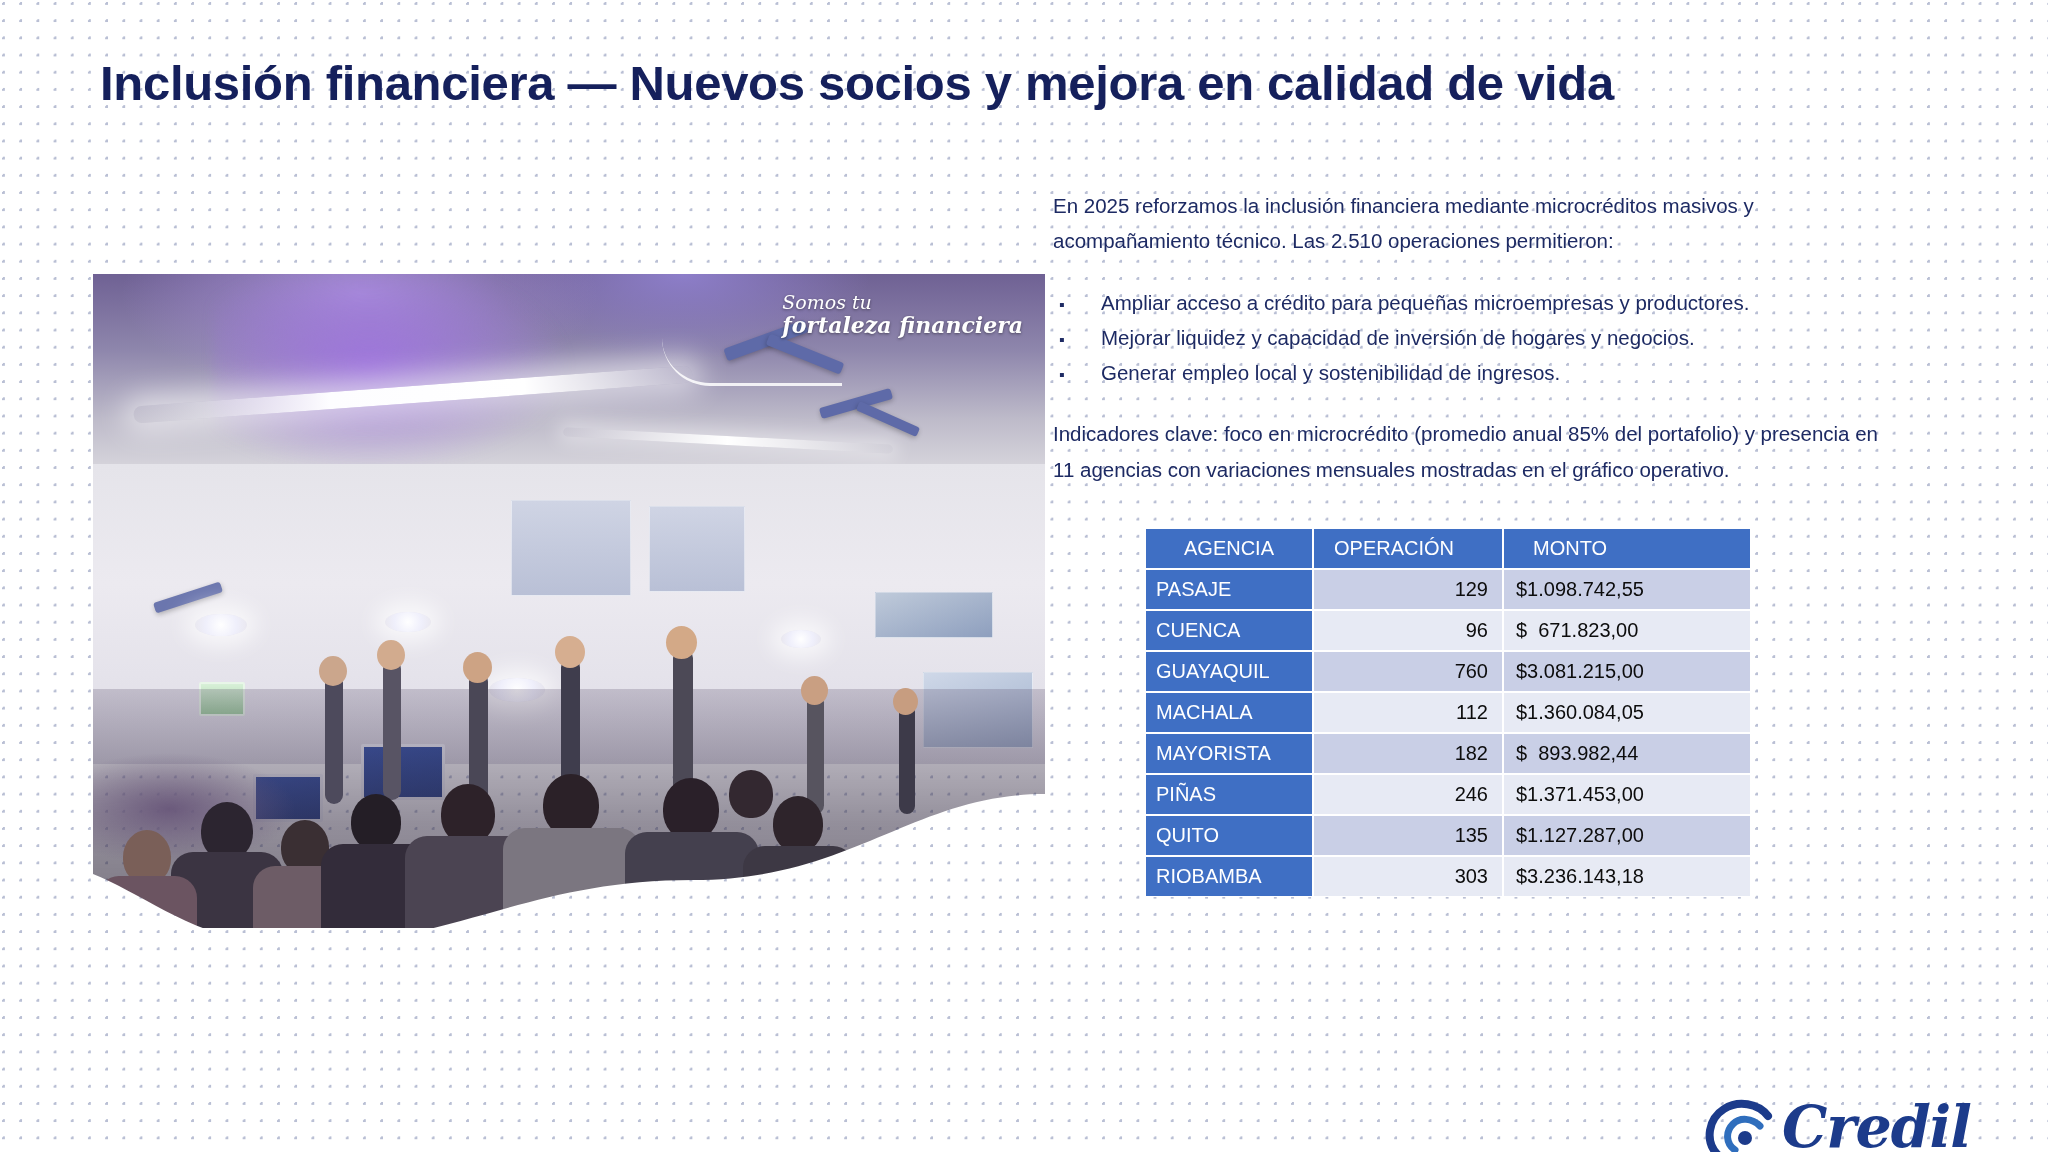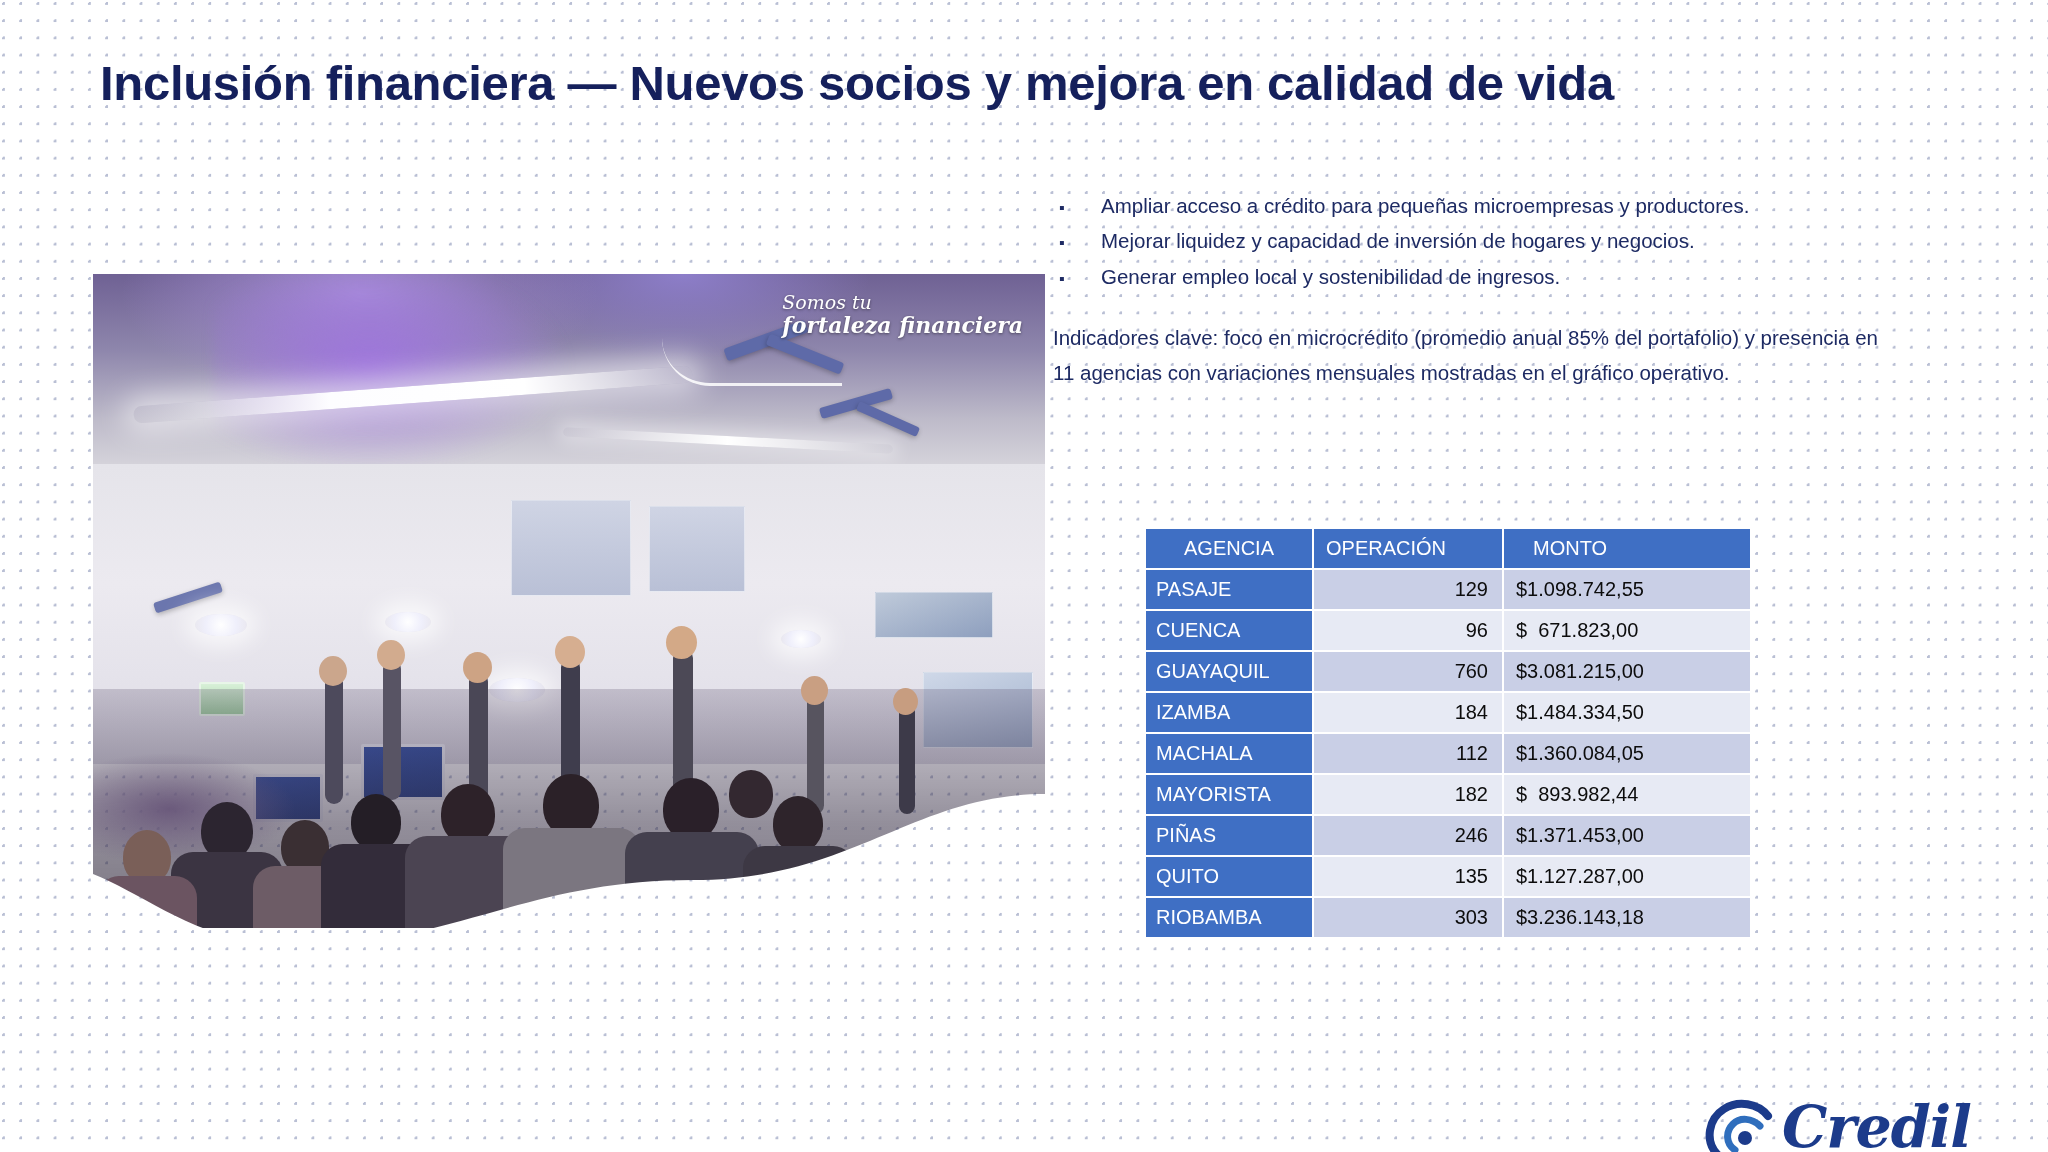--- a/index.html
+++ b/index.html
@@ -237,21 +237,21 @@
     padding: 0 10px;
     border: 1.5px solid #ffffff;
   }
   #table thead th {
     background: #3f6fc4;
     color: #ffffff;
     font-weight: 400;
     text-align: center;
   }
   #table thead th.c-agencia { text-align: center; }
-  #table thead th.c-oper { text-align: left; padding-left: 12px; }
+  #table thead th.c-oper { text-align: left; padding-left: 20px; }
   #table thead th.c-monto { text-align: left; padding-left: 29px; }
 
   #table td.c-agencia {
     background: #3f6fc4;
     color: #ffffff;
     text-align: left;
     padding-left: 10px;
     width: 168px;
   }
   #table td.c-oper {
@@ -417,20 +417,21 @@
     <div id="photo-tagline">
       <div class="t1">Somos tu</div>
       <div class="t2">fortaleza financiera</div>
       <div class="swoosh"></div>
     </div>
   </div>
 
   <div id="title">Inclusión financiera — Nuevos socios y mejora en calidad de vida</div>
 
   <div id="copy">
+    <div class="para">En 2025 reforzamos la inclusión financiera mediante microcréditos masivos y acompañamiento técnico. Las 2.510 operaciones permitieron:</div>
 
     <div class="bullets">
       <div class="bullet">
         <span class="dot">▪</span>
         <span class="btxt">Ampliar acceso a crédito para pequeñas microempresas y productores.</span>
       </div>
       <div class="bullet">
         <span class="dot">▪</span>
         <span class="btxt">Mejorar liquidez y capacidad de inversión de hogares y negocios.</span>
       </div>
@@ -461,25 +462,20 @@
           <td class="c-agencia">CUENCA</td>
           <td class="c-oper">96</td>
           <td class="c-monto">$  671.823,00</td>
         </tr>
         <tr>
           <td class="c-agencia">GUAYAQUIL</td>
           <td class="c-oper">760</td>
           <td class="c-monto">$3.081.215,00</td>
         </tr>
         <tr>
-          <td class="c-agencia">IZAMBA</td>
-          <td class="c-oper">184</td>
-          <td class="c-monto">$1.484.334,50</td>
-        </tr>
-        <tr>
           <td class="c-agencia">MACHALA</td>
           <td class="c-oper">112</td>
           <td class="c-monto">$1.360.084,05</td>
         </tr>
         <tr>
           <td class="c-agencia">MAYORISTA</td>
           <td class="c-oper">182</td>
           <td class="c-monto">$  893.982,44</td>
         </tr>
         <tr>

